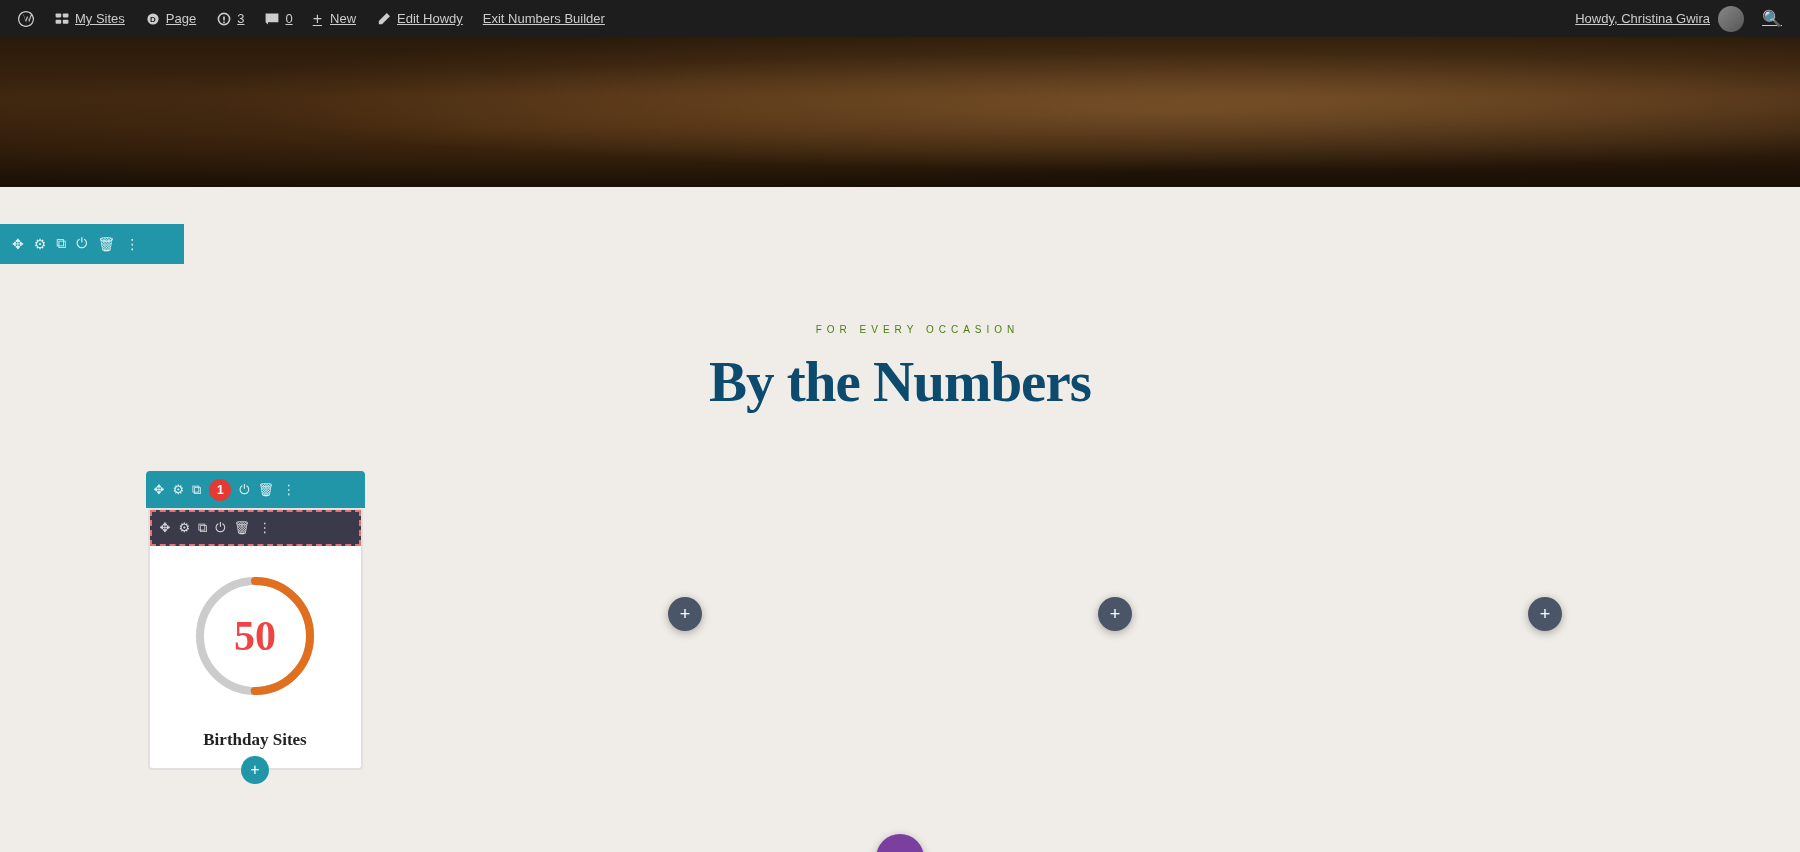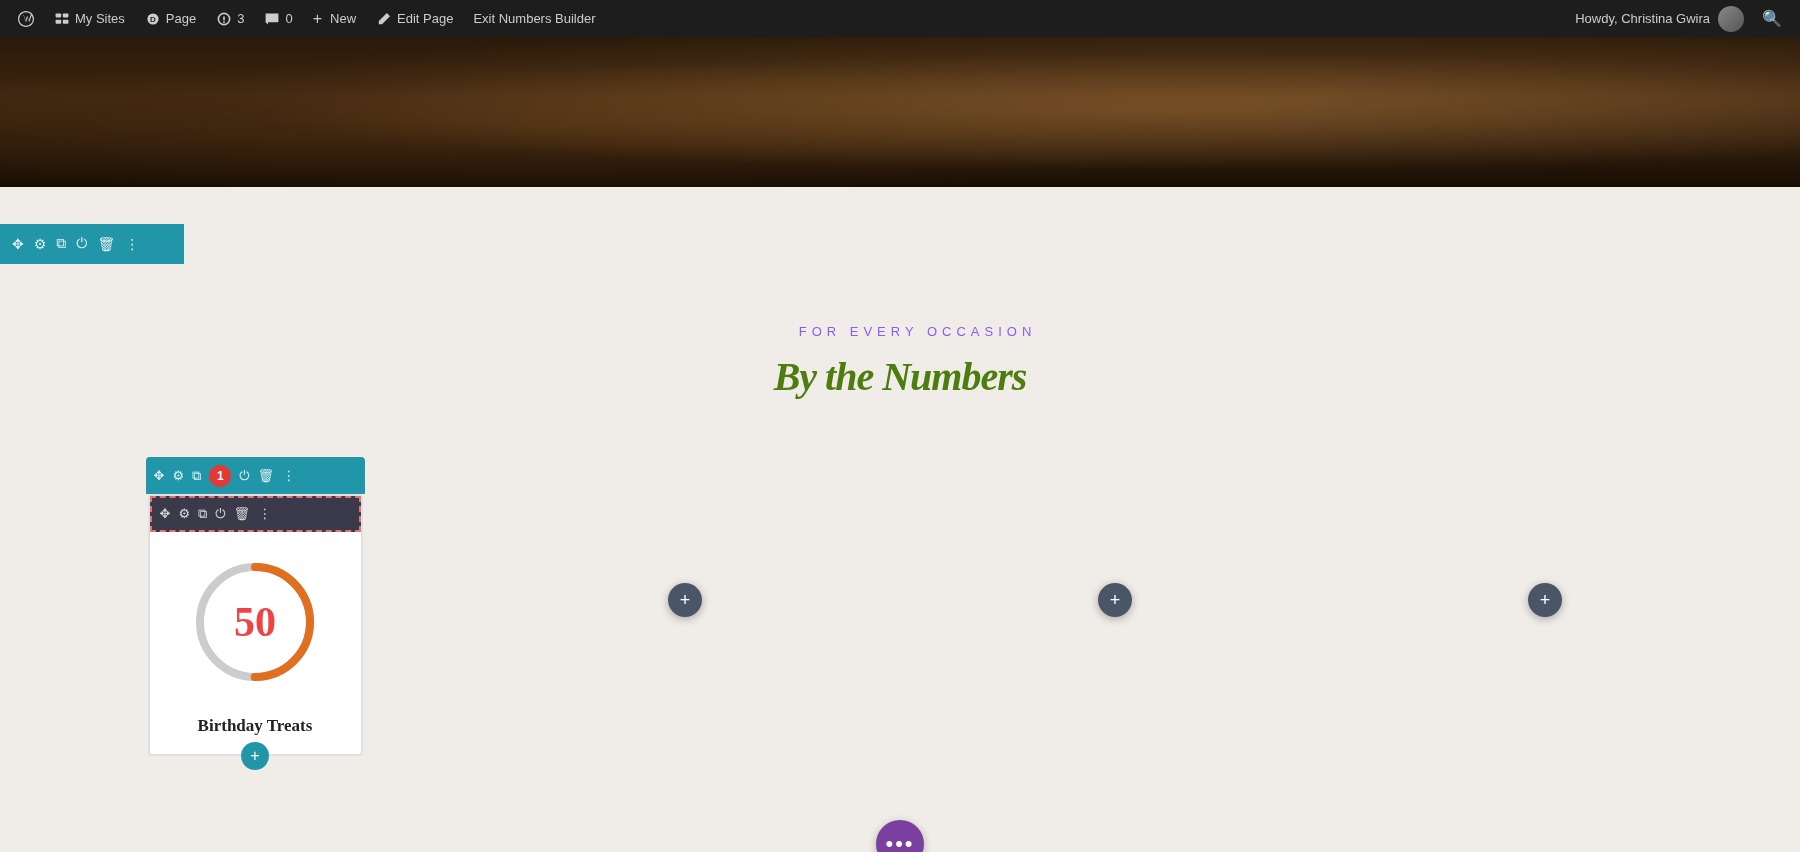--- a/index.html
+++ b/index.html
@@ -14,20 +14,21 @@
       align-items: center;
       padding: 0 8px;
       gap: 0;
       position: fixed;
       top: 0;
       left: 0;
       z-index: 9999;
       color: #ccc;
       font-family: -apple-system, BlinkMacSystemFont, 'Segoe UI', sans-serif;
       font-size: 13px;
+      text-decoration: underline;
     }
     .admin-bar-item {
       display: flex;
       align-items: center;
       gap: 5px;
       padding: 0 10px;
       height: 100%;
       color: #ccc;
       cursor: pointer;
       white-space: nowrap;
@@ -96,35 +97,34 @@
       position: relative;
     }
 
     
     .section-heading {
       text-align: center;
       padding: 60px 0 40px;
     }
     .section-subtitle {
       font-family: -apple-system, BlinkMacSystemFont, 'Segoe UI', sans-serif;
-      font-size: 13px;
+      font-size: 10px;
       letter-spacing: 5px;
-      color: #8b5cf6;
+      color: #4d7c0f;
       text-transform: uppercase;
       margin-bottom: 14px;
       font-weight: 400;
       margin-left: 35px;
     }
     .section-title {
       font-family: Georgia, serif;
-      font-size: 40px;
+      font-size: 57px;
       font-weight: 700;
-      color: #4d7c0f;
+      color: #0c4a6e;
       letter-spacing: -1px;
-      font-style: italic;
     }
 
     
     .row {
       display: flex;
       justify-content: center;
       gap: 0;
       padding: 0 40px;
       position: relative;
     }
@@ -326,21 +326,21 @@
     <span>0</span>
   </div>
   <div class="admin-bar-item">
     <span style="font-size:16px;color:#ccc;margin-right:3px">+</span>
     <span>New</span>
   </div>
   <div class="admin-bar-item">
     <svg viewBox="0 0 20 20" xmlns="http://www.w3.org/2000/svg">
         <path fill="#ccc" d="M13.5 2.5l4 4-10 10H3.5v-4l10-10zm0 0"></path>
       </svg>
-    <span>Edit Page</span>
+    <span>Edit Howdy</span>
   </div>
   <div class="admin-bar-item">
     <span>Exit Numbers Builder</span>
   </div>
   <div class="admin-bar-right">
     <span>Howdy, Christina Gwira</span>
     <div class="avatar" style="background: linear-gradient(135deg, #888, #555);"></div>
     <span class="search-icon-admin">🔍</span>
   </div>
 </div>
@@ -398,21 +398,21 @@
               <svg viewBox="0 0 140 140">
 
                 <circle cx="70" cy="70" r="55" fill="none" stroke="#cccccc" stroke-width="8"></circle>
 
                 <circle cx="70" cy="70" r="55" fill="none" stroke="#e07020" stroke-width="8" stroke-dasharray="172.8 345.6" stroke-dashoffset="0" stroke-linecap="round"></circle>
               </svg>
               <div class="number">50</div>
             </div>
           </div>
 
-          <div class="card-label">Birthday Treats</div>
+          <div class="card-label">Birthday Sites</div>
 
           <button class="add-module-btn">+</button>
         </div>
       </div>
     </div>
 
     <div class="column">
       <button class="add-col-btn">+</button>
     </div>
 

